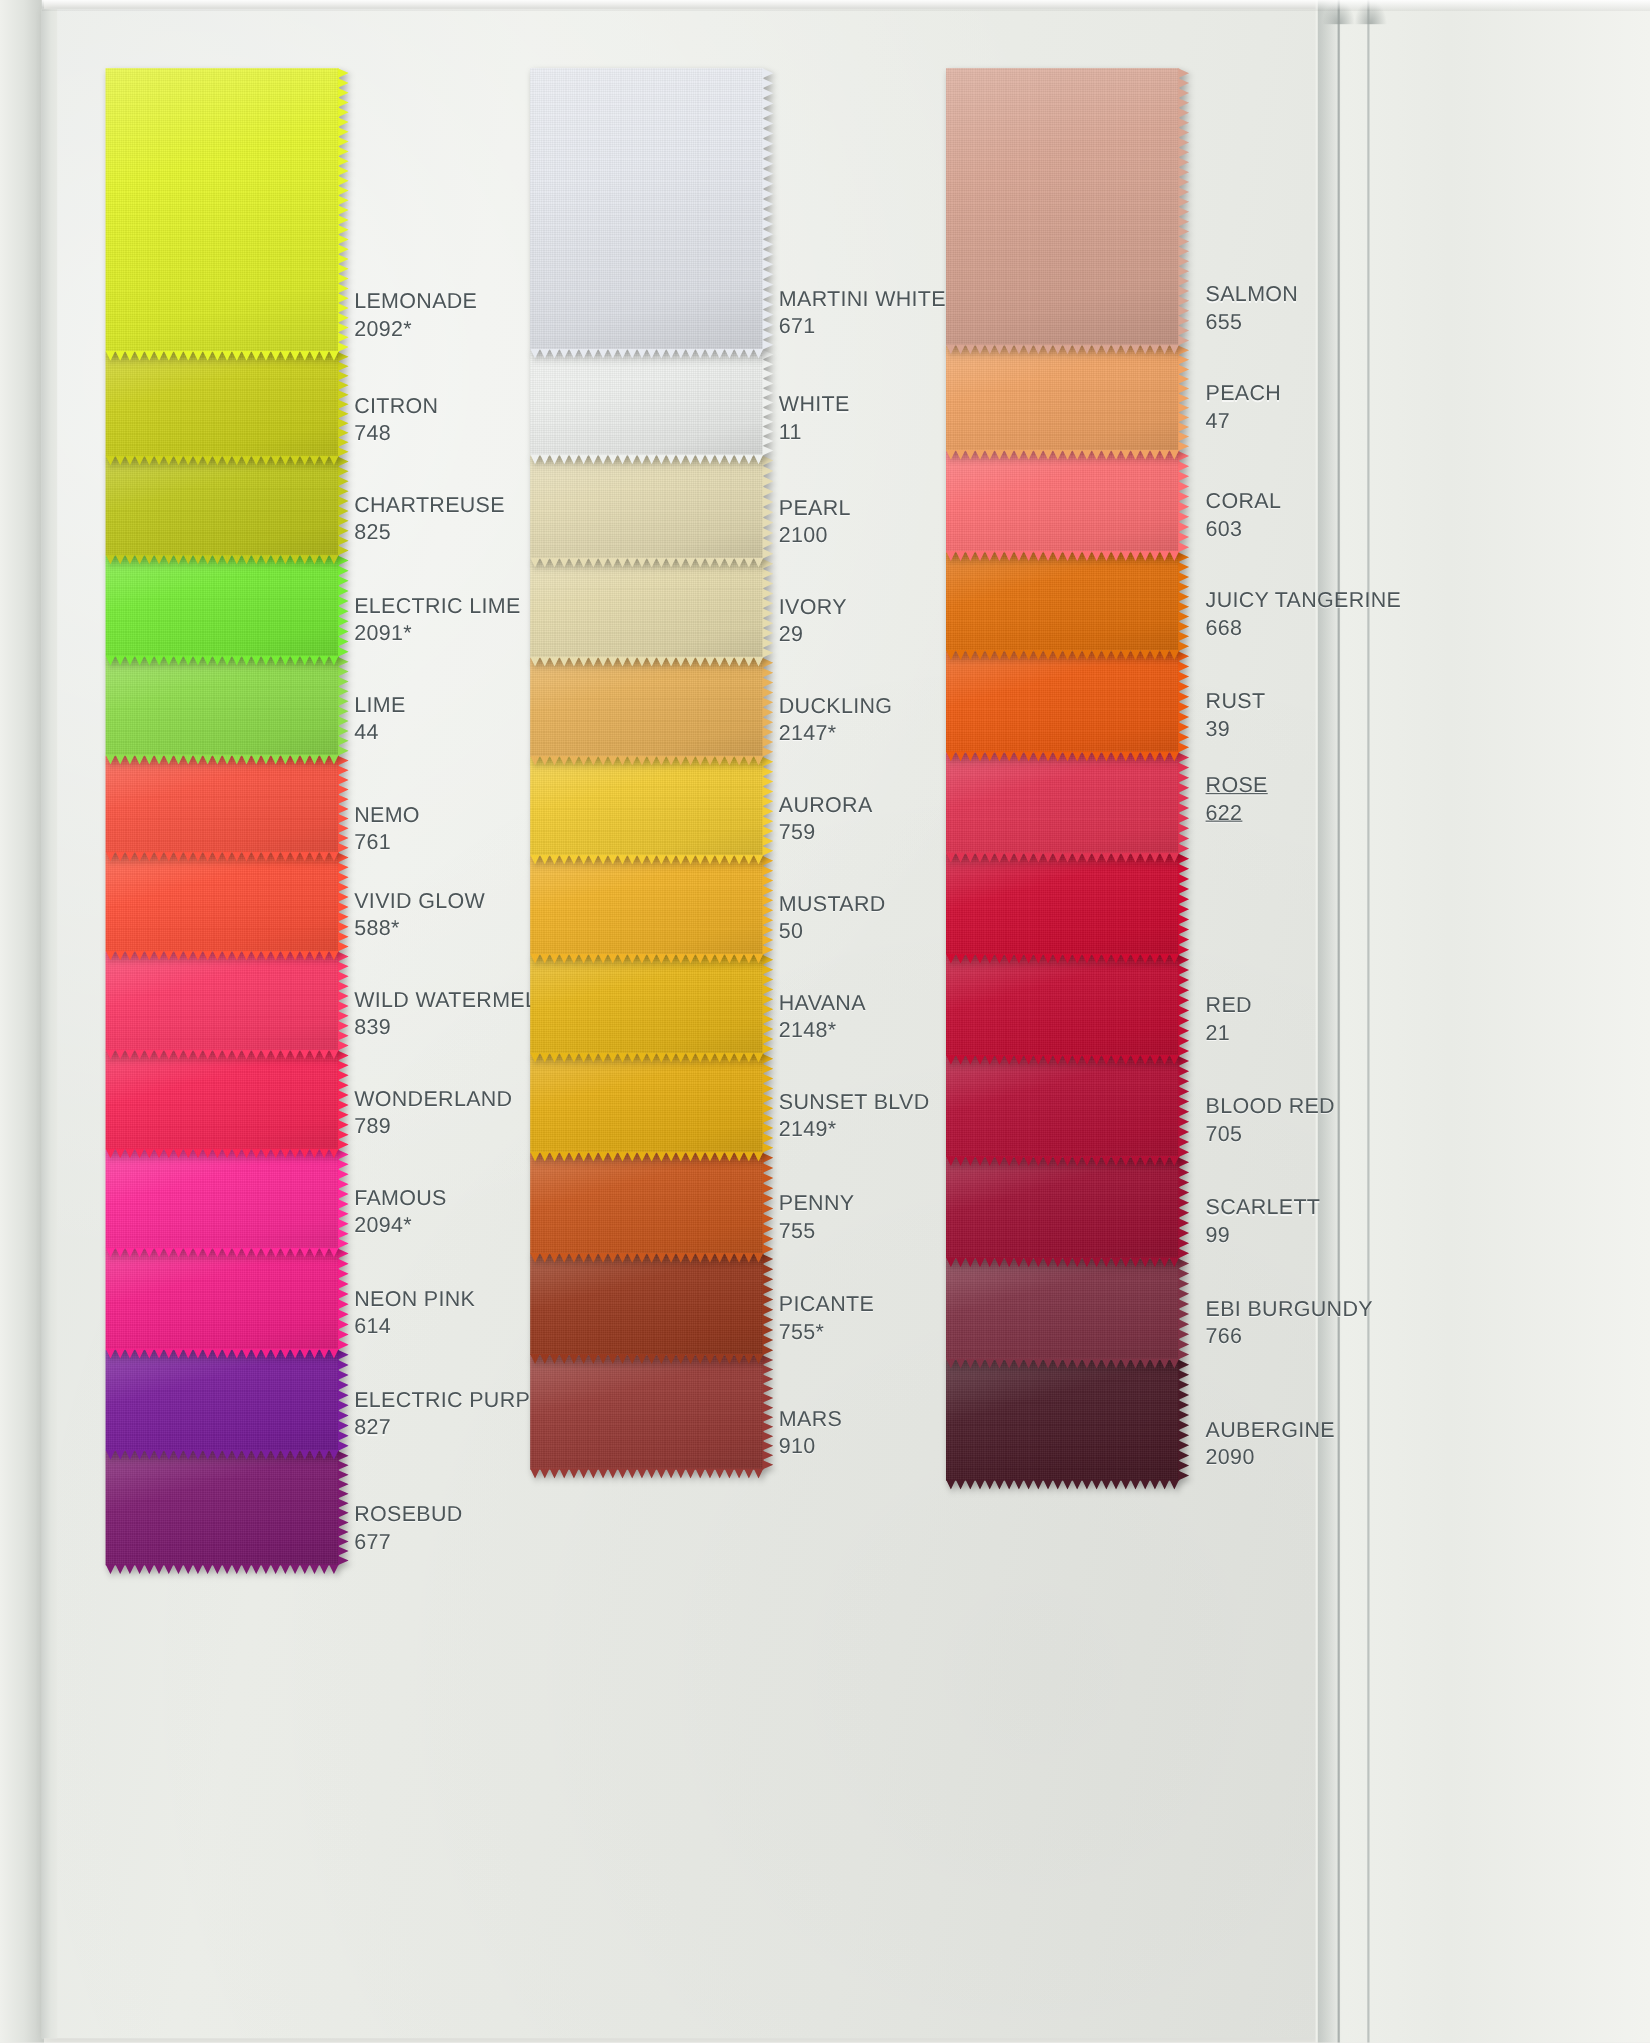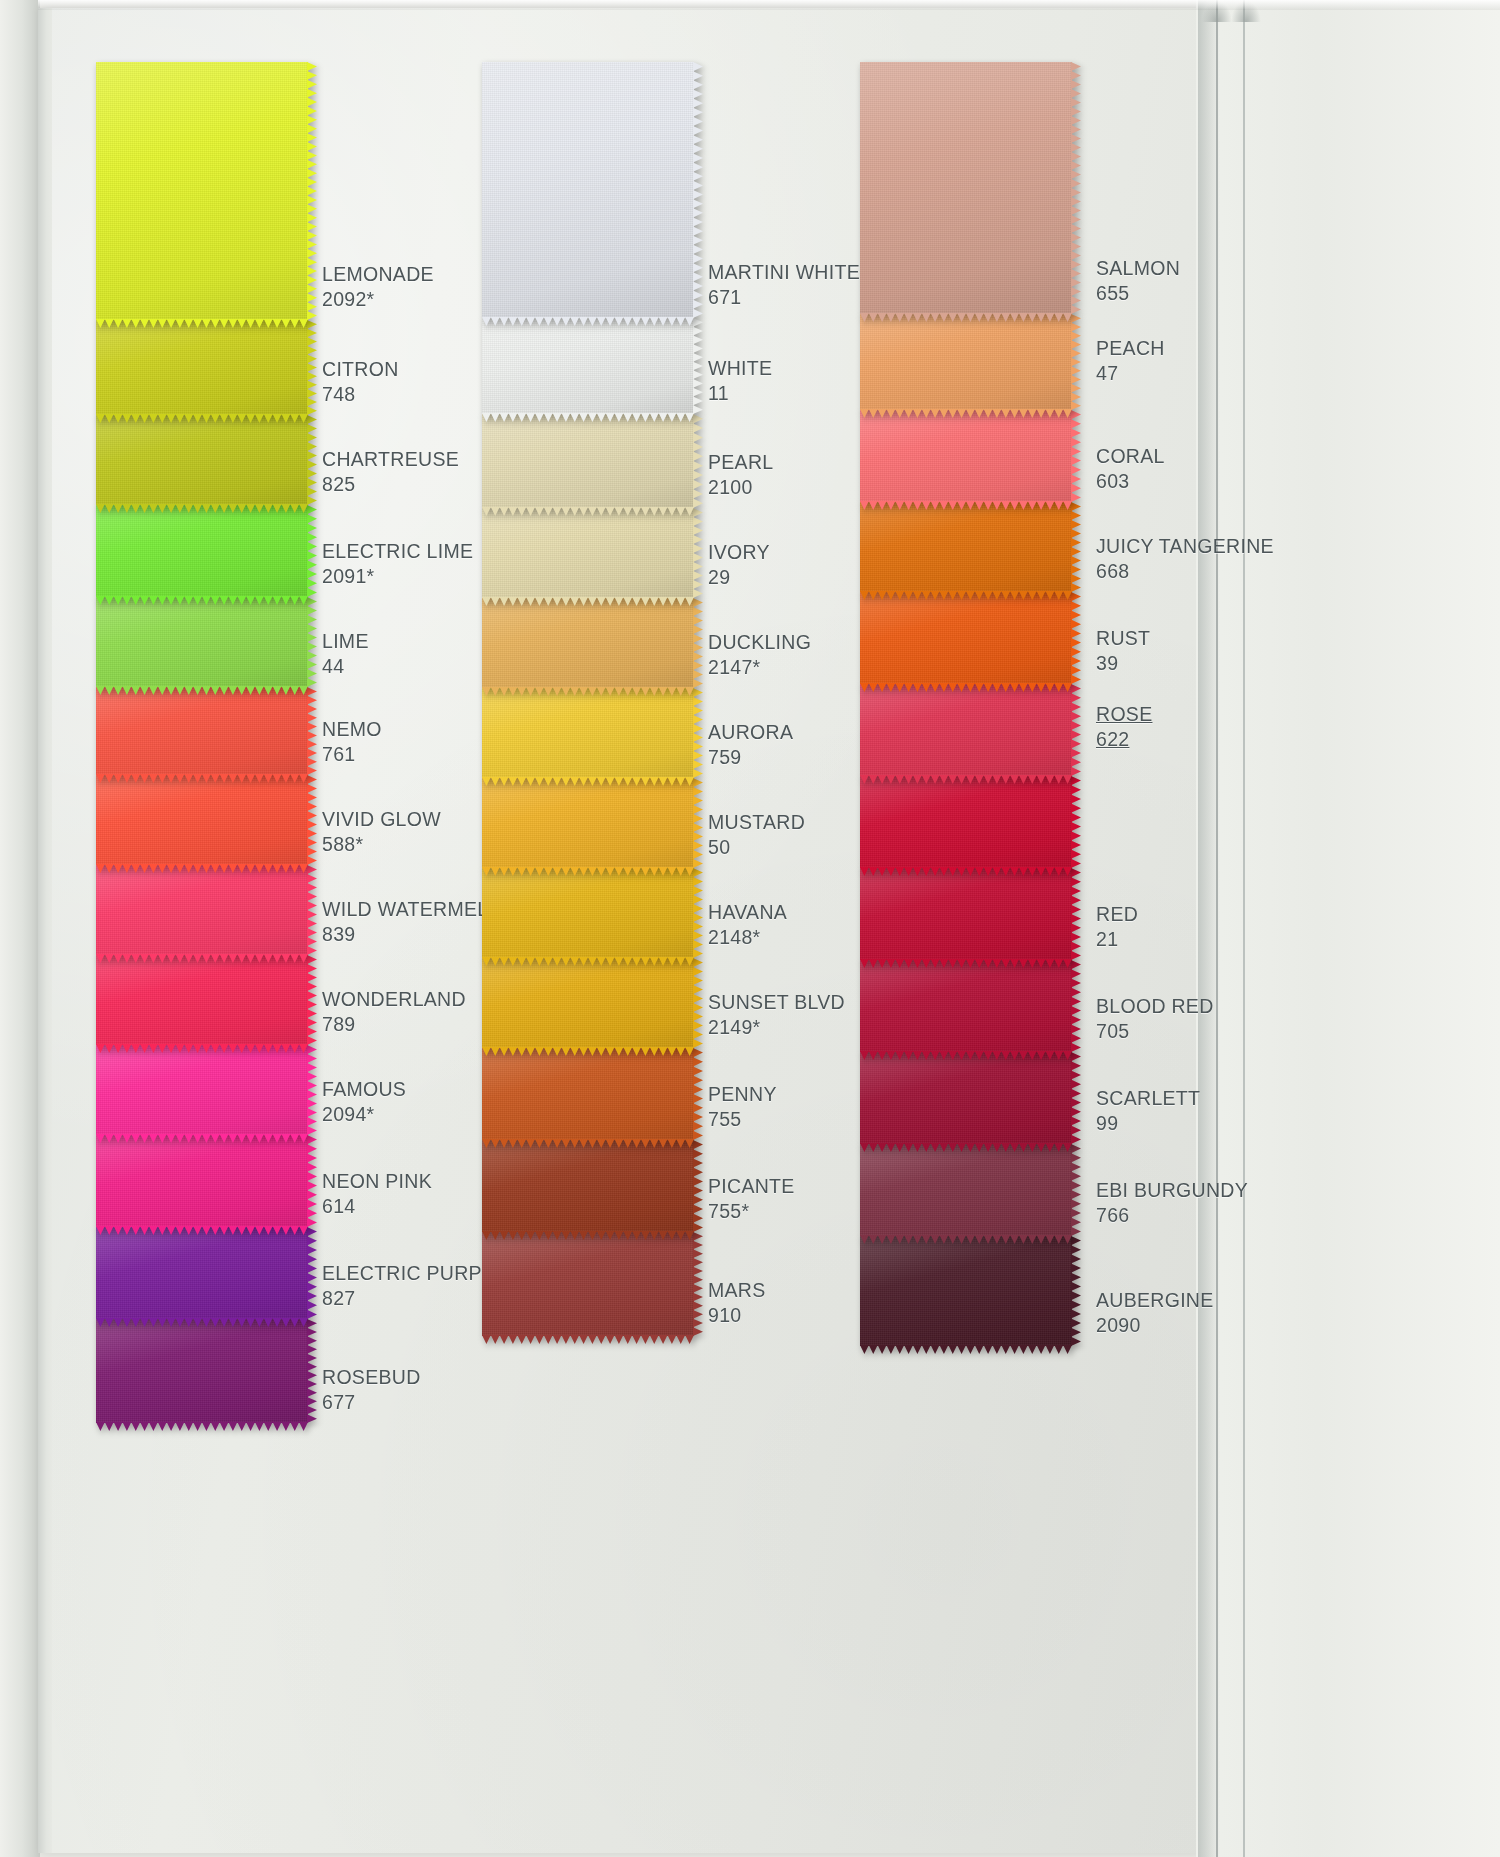--- a/index.html
+++ b/index.html
@@ -257,21 +257,21 @@
             <div class="weave"></div>
             <div class="sheen"></div>
             <svg class="pink-right" preserveAspectRatio="none" viewBox="0 0 10 100" width="11" height="88px">
               <path d="M0,0 L10,5 L0,10 L10,15 L0,20 L10,25 L0,30 L10,35 L0,40 L10,45 L0,50 L10,55 L0,60 L10,65 L0,70 L10,75 L0,80 L10,85 L0,90 L10,95 L0,100 L0,0 Z" fill="#fb5442"></path>
             </svg>
             <svg class="pink-bottom" preserveAspectRatio="none" viewBox="0 0 240 10" width="212" height="10">
               <path d="M0,0 L5,10 L10,0 L15,10 L20,0 L25,10 L30,0 L35,10 L40,0 L45,10 L50,0 L55,10 L60,0 L65,10 L70,0 L75,10 L80,0 L85,10 L90,0 L95,10 L100,0 L105,10 L110,0 L115,10 L120,0 L125,10 L130,0 L135,10 L140,0 L145,10 L150,0 L155,10 L160,0 L165,10 L170,0 L175,10 L180,0 L185,10 L190,0 L195,10 L200,0 L205,10 L210,0 L215,10 L220,0 L225,10 L230,0 L235,10 L240,0 Z" fill="#fb5442"></path>
             </svg>
           </div>
         </div>
-        <div class="label" style="top: 30px;">
+        <div class="label" style="top: 42px;">
           <span class="nm">NEMO</span>
           <span class="cd">761</span>
         </div>
       </div>
       <div class="swatch-row" style="height: 90px;">
         <div class="chip" style="top: 0px; height: 90px; z-index: 53;">
           <div class="chip-inner">
             <div class="chip-body" style="background: rgb(255, 81, 57);"></div>
             <div class="weave"></div>
             <div class="sheen"></div>
@@ -660,21 +660,21 @@
             <div class="weave"></div>
             <div class="sheen"></div>
             <svg class="pink-right" preserveAspectRatio="none" viewBox="0 0 10 110" width="11" height="96px">
               <path d="M0,0 L10,5 L0,10 L10,15 L0,20 L10,25 L0,30 L10,35 L0,40 L10,45 L0,50 L10,55 L0,60 L10,65 L0,70 L10,75 L0,80 L10,85 L0,90 L10,95 L0,100 L10,105 L0,110 L0,0 Z" fill="#f0a263"></path>
             </svg>
             <svg class="pink-bottom" preserveAspectRatio="none" viewBox="0 0 240 10" width="212" height="10">
               <path d="M0,0 L5,10 L10,0 L15,10 L20,0 L25,10 L30,0 L35,10 L40,0 L45,10 L50,0 L55,10 L60,0 L65,10 L70,0 L75,10 L80,0 L85,10 L90,0 L95,10 L100,0 L105,10 L110,0 L115,10 L120,0 L125,10 L130,0 L135,10 L140,0 L145,10 L150,0 L155,10 L160,0 L165,10 L170,0 L175,10 L180,0 L185,10 L190,0 L195,10 L200,0 L205,10 L210,0 L215,10 L220,0 L225,10 L230,0 L235,10 L240,0 Z" fill="#f0a263"></path>
             </svg>
           </div>
         </div>
-        <div class="label" style="top: 22px;">
+        <div class="label" style="top: 32px;">
           <span class="nm">PEACH</span>
           <span class="cd">47</span>
         </div>
       </div>
       <div class="swatch-row" style="height: 92px;">
         <div class="chip" style="top: 0px; height: 92px; z-index: 58;">
           <div class="chip-inner">
             <div class="chip-body" style="background: rgb(253, 111, 115);"></div>
             <div class="weave"></div>
             <div class="sheen"></div>

